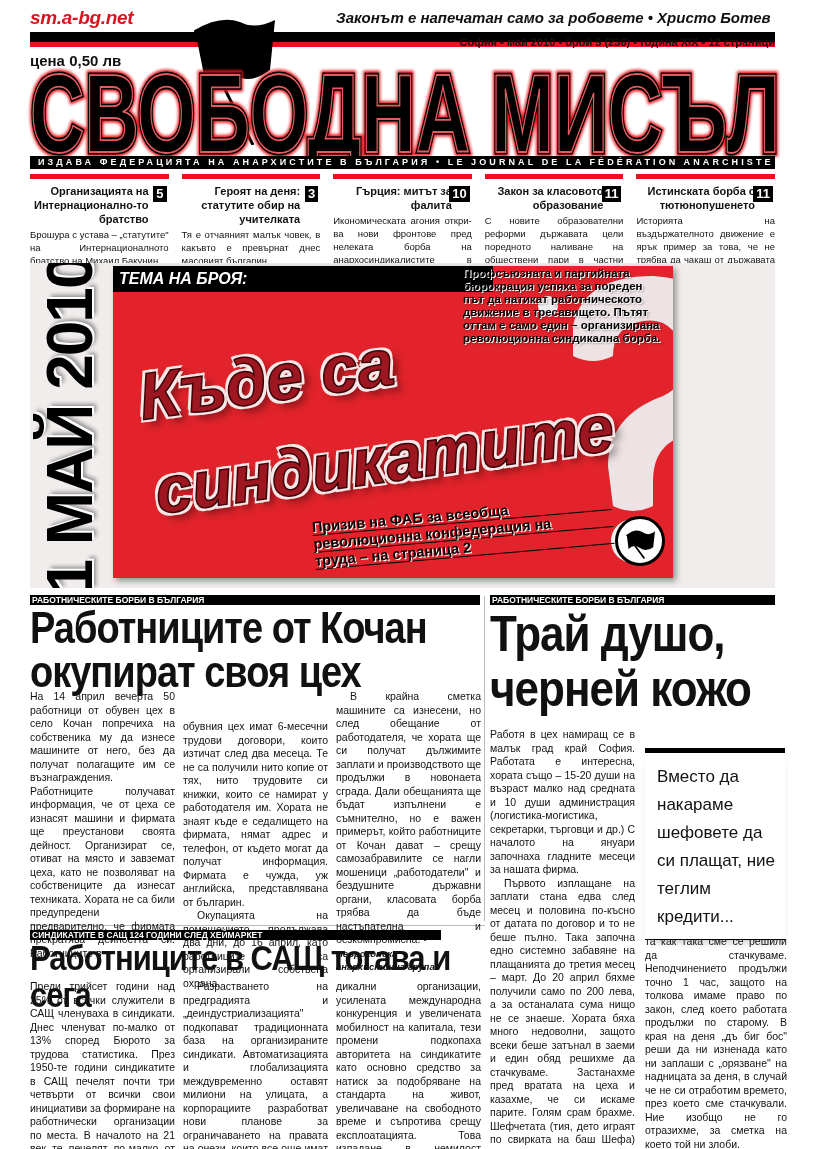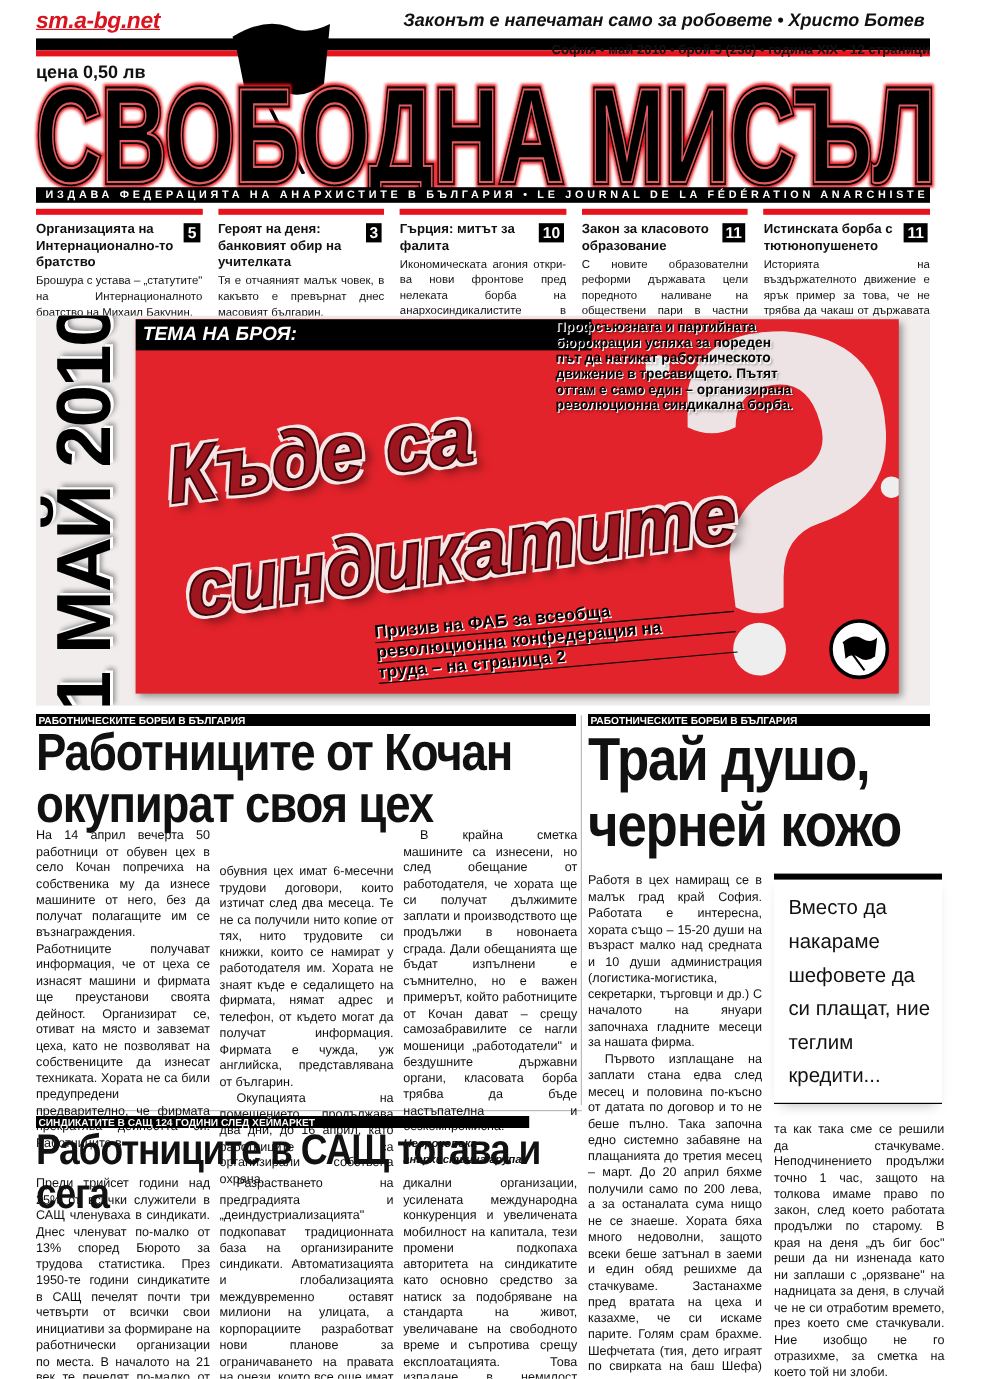--- a/index.html
+++ b/index.html
@@ -1,43 +1,43 @@
 <!DOCTYPE html>
 <html><head>
 <meta charset="utf-8">
 <style>
   * { box-sizing: border-box; margin: 0; padding: 0; }
   html, body { width: 830px; height: 1149px; background: #fff; overflow: hidden; }
   body { position: relative; font-family: "Liberation Sans", "DejaVu Sans", sans-serif; color: #111; }
 
   
-  .site-url { position: absolute; left: 30px; top: 7px; font: italic bold 19px "Liberation Sans", sans-serif; color: #d9141e; text-decoration: underline; letter-spacing: -0.3px; }
+  .site-url { position: absolute; left: 30px; top: 7px; font: italic bold 19px "Liberation Sans", sans-serif; color: #d9141e; letter-spacing: -0.3px; }
   .motto { position: absolute; left: 336px; top: 9px; font: italic bold 15px "Liberation Sans", sans-serif; color: #111; white-space: nowrap; }
   .motto .author { font-weight: bold; }
   .bar-black { position: absolute; left: 30px; top: 32px; width: 745px; height: 10px; background: #000; }
   .bar-red { position: absolute; left: 30px; top: 42px; width: 745px; height: 5px; background: #e8121c; }
   .flag { position: absolute; left: 165px; top: 10px; width: 115px; height: 135px; }
   .price { position: absolute; left: 30px; top: 52px; font: bold 15px "Liberation Sans", sans-serif; }
   .issue-line { position: absolute; right: 55px; top: 36px; font: bold 11px "Liberation Sans", sans-serif; white-space: nowrap; }
   .title { position: absolute; left: 25px; top: 62px; width: 760px; height: 98px; }
   .title text { font-family: "Liberation Sans", sans-serif; font-weight: bold; }
   .publisher-bar { position: absolute; left: 30px; top: 156px; width: 745px; height: 13px; background: #000; color: #fff; font: bold 9px "Liberation Sans", sans-serif; letter-spacing: 3.1px; line-height: 13px; padding-left: 8px; white-space: nowrap; overflow: hidden; }
 
   
   .teasers { position: absolute; left: 30px; top: 174px; width: 745px; display: flex; gap: 13px; }
   .teaser { width: 139px; border-top: 5px solid #e8121c; padding-top: 5px; position: relative; }
-  .teaser-title { font: bold 11px/14px "Liberation Sans", sans-serif; padding-right: 20px; min-height: 28px; }
+  .teaser-title { font: bold 11px/14px "Liberation Sans", sans-serif; padding-right: 20px; min-height: 28px; text-align: right; }
   .teaser-page { position: absolute; right: 2px; top: 7px; background: #000; color: #fff; font: bold 13px "Liberation Sans", sans-serif; padding: 0 3px; line-height: 16px; }
   .teaser-text { font: 9.5px/13px "Liberation Sans", sans-serif; margin-top: 2px; text-align: justify; }
 
   
   .feature { position: absolute; left: 30px; top: 263px; width: 745px; height: 325px; background: #f1eded; }
   .may-day { position: absolute; left: 0; top: 0; width: 80px; height: 325px; overflow: hidden; }
   .may-day span { position: absolute; left: 40px; top: 162px; transform: translate(-50%,-50%) rotate(-90deg); font: bold 64px "Liberation Sans", sans-serif; color: #000; white-space: nowrap; letter-spacing: -2px; text-shadow: 2px 2px 0 #fff, 4px 4px 4px rgba(0,0,0,0.4); }
-  .feature-panel { position: absolute; left: 83px; top: 3px; width: 636px; height: 312px; background: #e2232b; overflow: hidden; box-shadow: 3px 3px 6px rgba(0,0,0,0.4); }
+  .feature-panel { position: absolute; left: 83px; top: 3px; width: 560px; height: 312px; background: #e2232b; overflow: hidden; box-shadow: 3px 3px 6px rgba(0,0,0,0.4); }
   .theme-label { position: absolute; left: 0; top: 0; width: 380px; height: 26px; background: #000; color: #fff; font: italic bold 16px/26px "Liberation Sans", sans-serif; padding-left: 6px; }
   .qmark { position: absolute; left: 390px; top: 0; width: 260px; height: 300px; }
   .headline-1, .headline-2 { position: absolute; font: italic bold 66px "Liberation Sans", sans-serif; color: #9e1620; -webkit-text-stroke: 1.5px #3a0508; text-shadow: 0 0 0 #fff, 3px 3px 0 #f6e6e6, -3px -3px 0 #f6e6e6, 3px -3px 0 #f6e6e6, -3px 3px 0 #f6e6e6, 6px 6px 8px rgba(0,0,0,0.5); white-space: nowrap; transform: rotate(-8deg); }
   .headline-1 { left: 25px; top: 75px; }
   .headline-2 { left: 40px; top: 155px; }
   .theme-blurb { position: absolute; left: 350px; top: 1px; width: 200px; font: bold 11.5px/13px "Liberation Sans", sans-serif; color: #000; text-shadow: 1px 1px 0 #fff, 2px 2px 2px rgba(0,0,0,0.3); }
   .callout { position: absolute; left: 200px; top: 240px; width: 300px; font: bold 14.5px/16px "Liberation Sans", sans-serif; color: #000; transform: rotate(-5deg); text-shadow: 1px 1px 0 #fff; }
   .callout div { border-bottom: 1px solid #000; }
   .fab-logo { position: absolute; right: 8px; bottom: 12px; width: 50px; height: 50px; border-radius: 50%; background: #fff; border: 3px solid #000; }
 
@@ -51,21 +51,21 @@
   .vrule { position: absolute; left: 484px; top: 596px; width: 1px; height: 325px; background: #bbb; }
   .hrule { position: absolute; left: 30px; top: 925px; width: 455px; height: 1px; background: #bbb; }
 
   .a1-kicker { position: absolute; left: 30px; top: 595px; width: 450px; }
   .a1-title { position: absolute; left: 30px; top: 606px; width: 455px; }
   .a2-kicker { position: absolute; left: 490px; top: 595px; width: 285px; }
   .a2-title { position: absolute; left: 490px; top: 606px; width: 300px; font-size: 44px; line-height: 48px; }
   .a3-kicker { position: absolute; left: 30px; top: 930px; width: 411px; }
   .a3-title { position: absolute; left: 30px; top: 940px; width: 460px; font-size: 31px; line-height: 32px; }
 
-  .pullquote { position: absolute; left: 645px; top: 728px; width: 140px; border-top: 5px solid #000; border-bottom: 1px solid #000; padding: 10px 0 8px 12px; font: 17px/28px "Liberation Sans", sans-serif; box-shadow: 0 6px 10px -6px rgba(0,0,0,0.3); }
+  .pullquote { position: absolute; left: 645px; top: 748px; width: 140px; border-top: 5px solid #000; border-bottom: 1px solid #000; padding: 10px 0 8px 12px; font: 17px/28px "Liberation Sans", sans-serif; box-shadow: 0 6px 10px -6px rgba(0,0,0,0.3); }
 </style>
 </head>
 <body>
 
 <div class="site-url">sm.a-bg.net</div>
 <div class="motto">
   <span>Законът е напечатан само за робовете •</span>
   <span class="author">Христо Ботев</span>
 </div>
 <div class="bar-black"></div>
@@ -90,21 +90,21 @@
 
 <div class="publisher-bar">ИЗДАВА ФЕДЕРАЦИЯТА НА АНАРХИСТИТЕ В БЪЛГАРИЯ • LE JOURNAL DE LA FÉDÉRATION ANARCHISTE BULGARE (FAB)</div>
 
 <div class="teasers">
   <div class="teaser">
     <div class="teaser-title">Организацията на Интернационално-то братство</div>
     <div class="teaser-page">5</div>
     <div class="teaser-text">Брошура с устава – „статутите" на Интернационалното братство на Михаил Бакунин.</div>
   </div>
   <div class="teaser">
-    <div class="teaser-title">Героят на деня: банковият обир на учителката</div>
+    <div class="teaser-title">Героят на деня: статутите обир на учителката</div>
     <div class="teaser-page">3</div>
     <div class="teaser-text">Тя е отчаяният малък човек, в какъвто е превърнат днес масовият българин.</div>
   </div>
   <div class="teaser">
     <div class="teaser-title">Гърция: митът за фалита</div>
     <div class="teaser-page">10</div>
     <div class="teaser-text">Икономическата агония откри-ва нови фронтове пред нелеката борба на анархосиндикалистите в Гърция.</div>
   </div>
   <div class="teaser">
     <div class="teaser-title">Закон за класовото образование</div>

